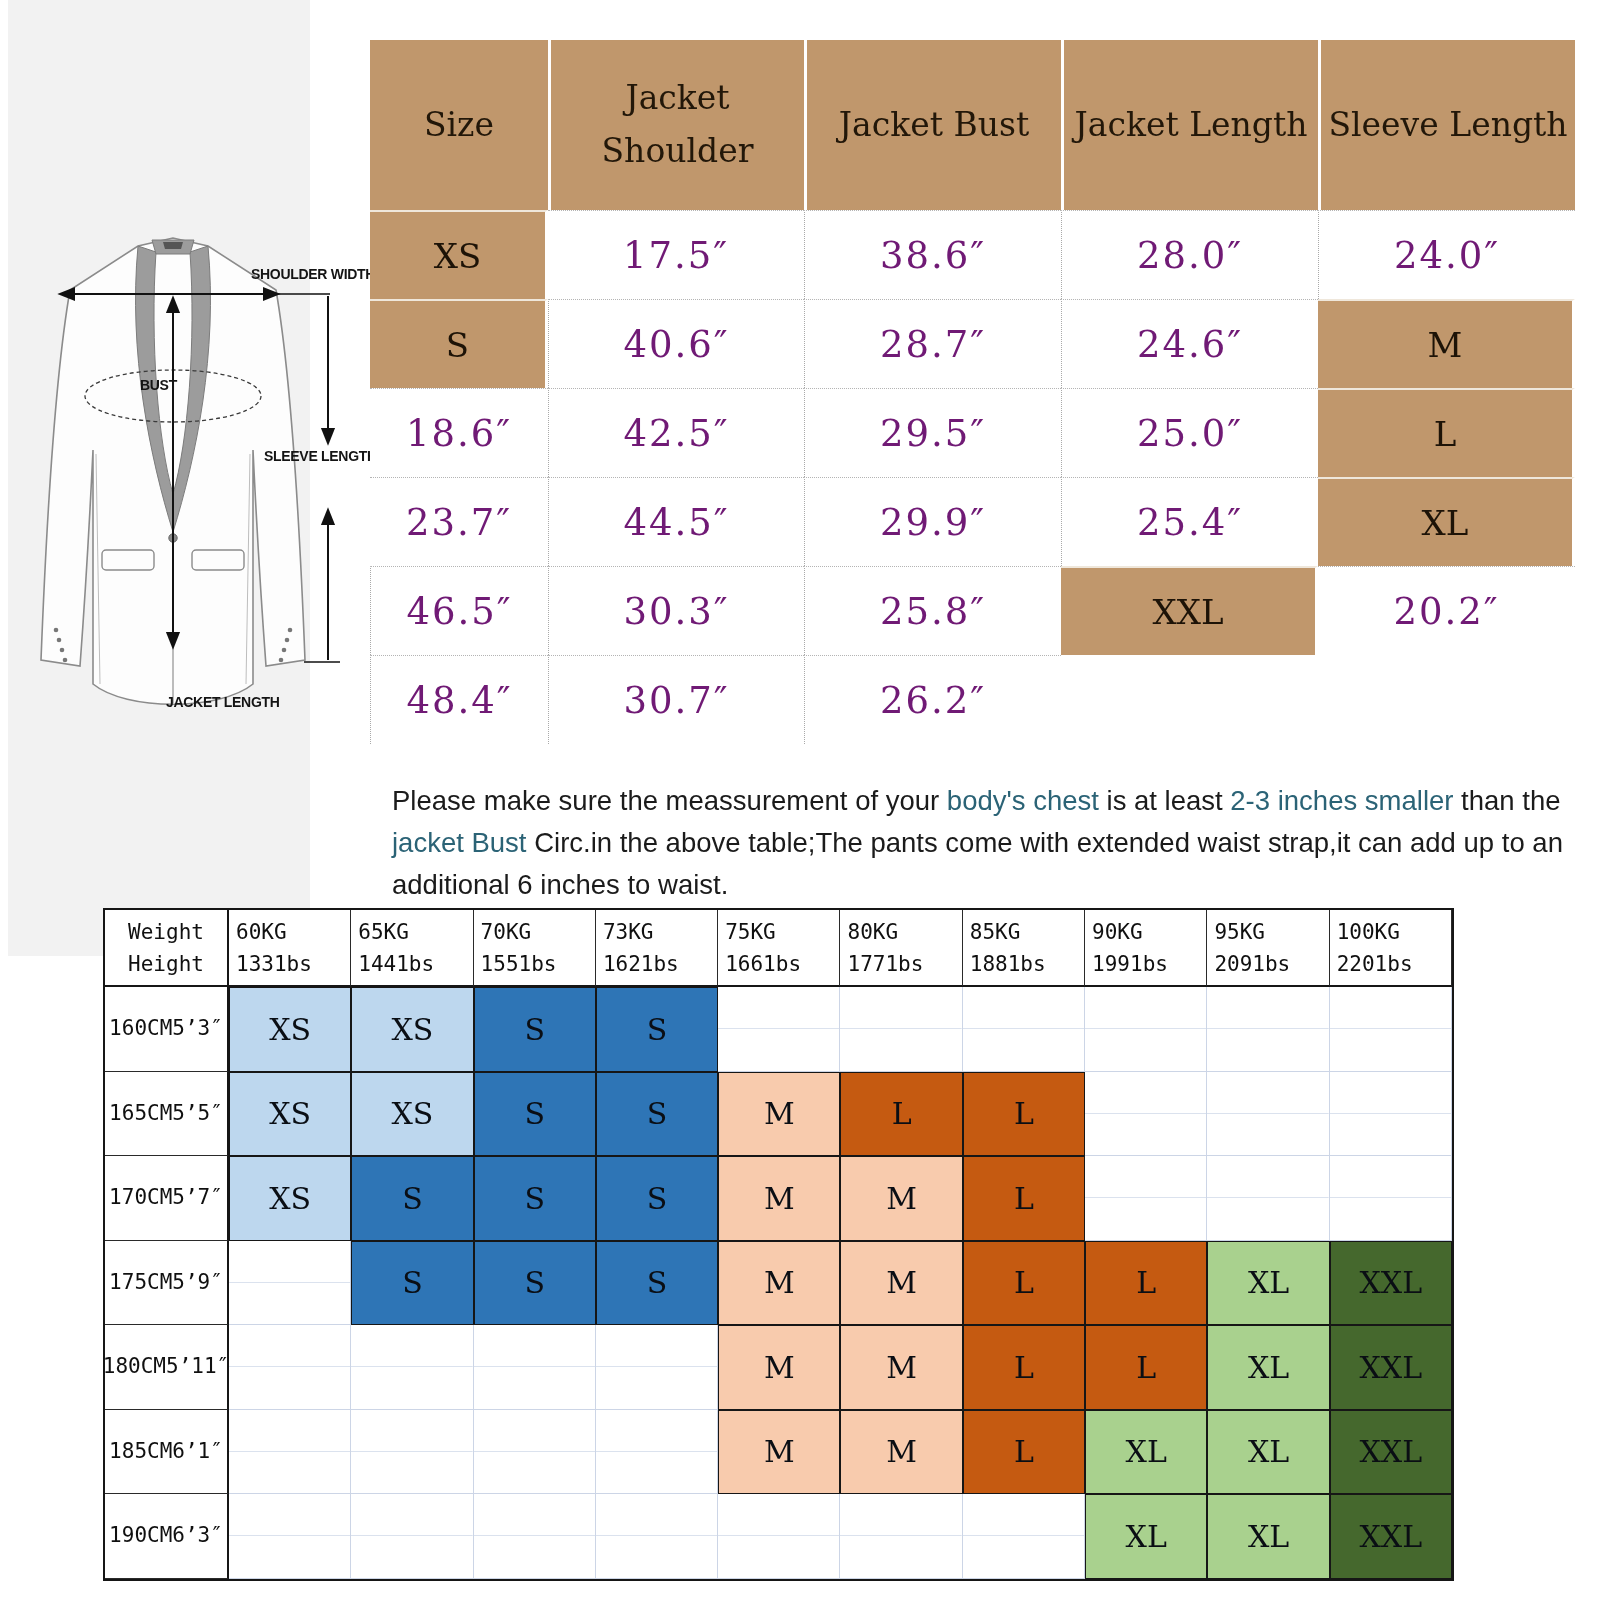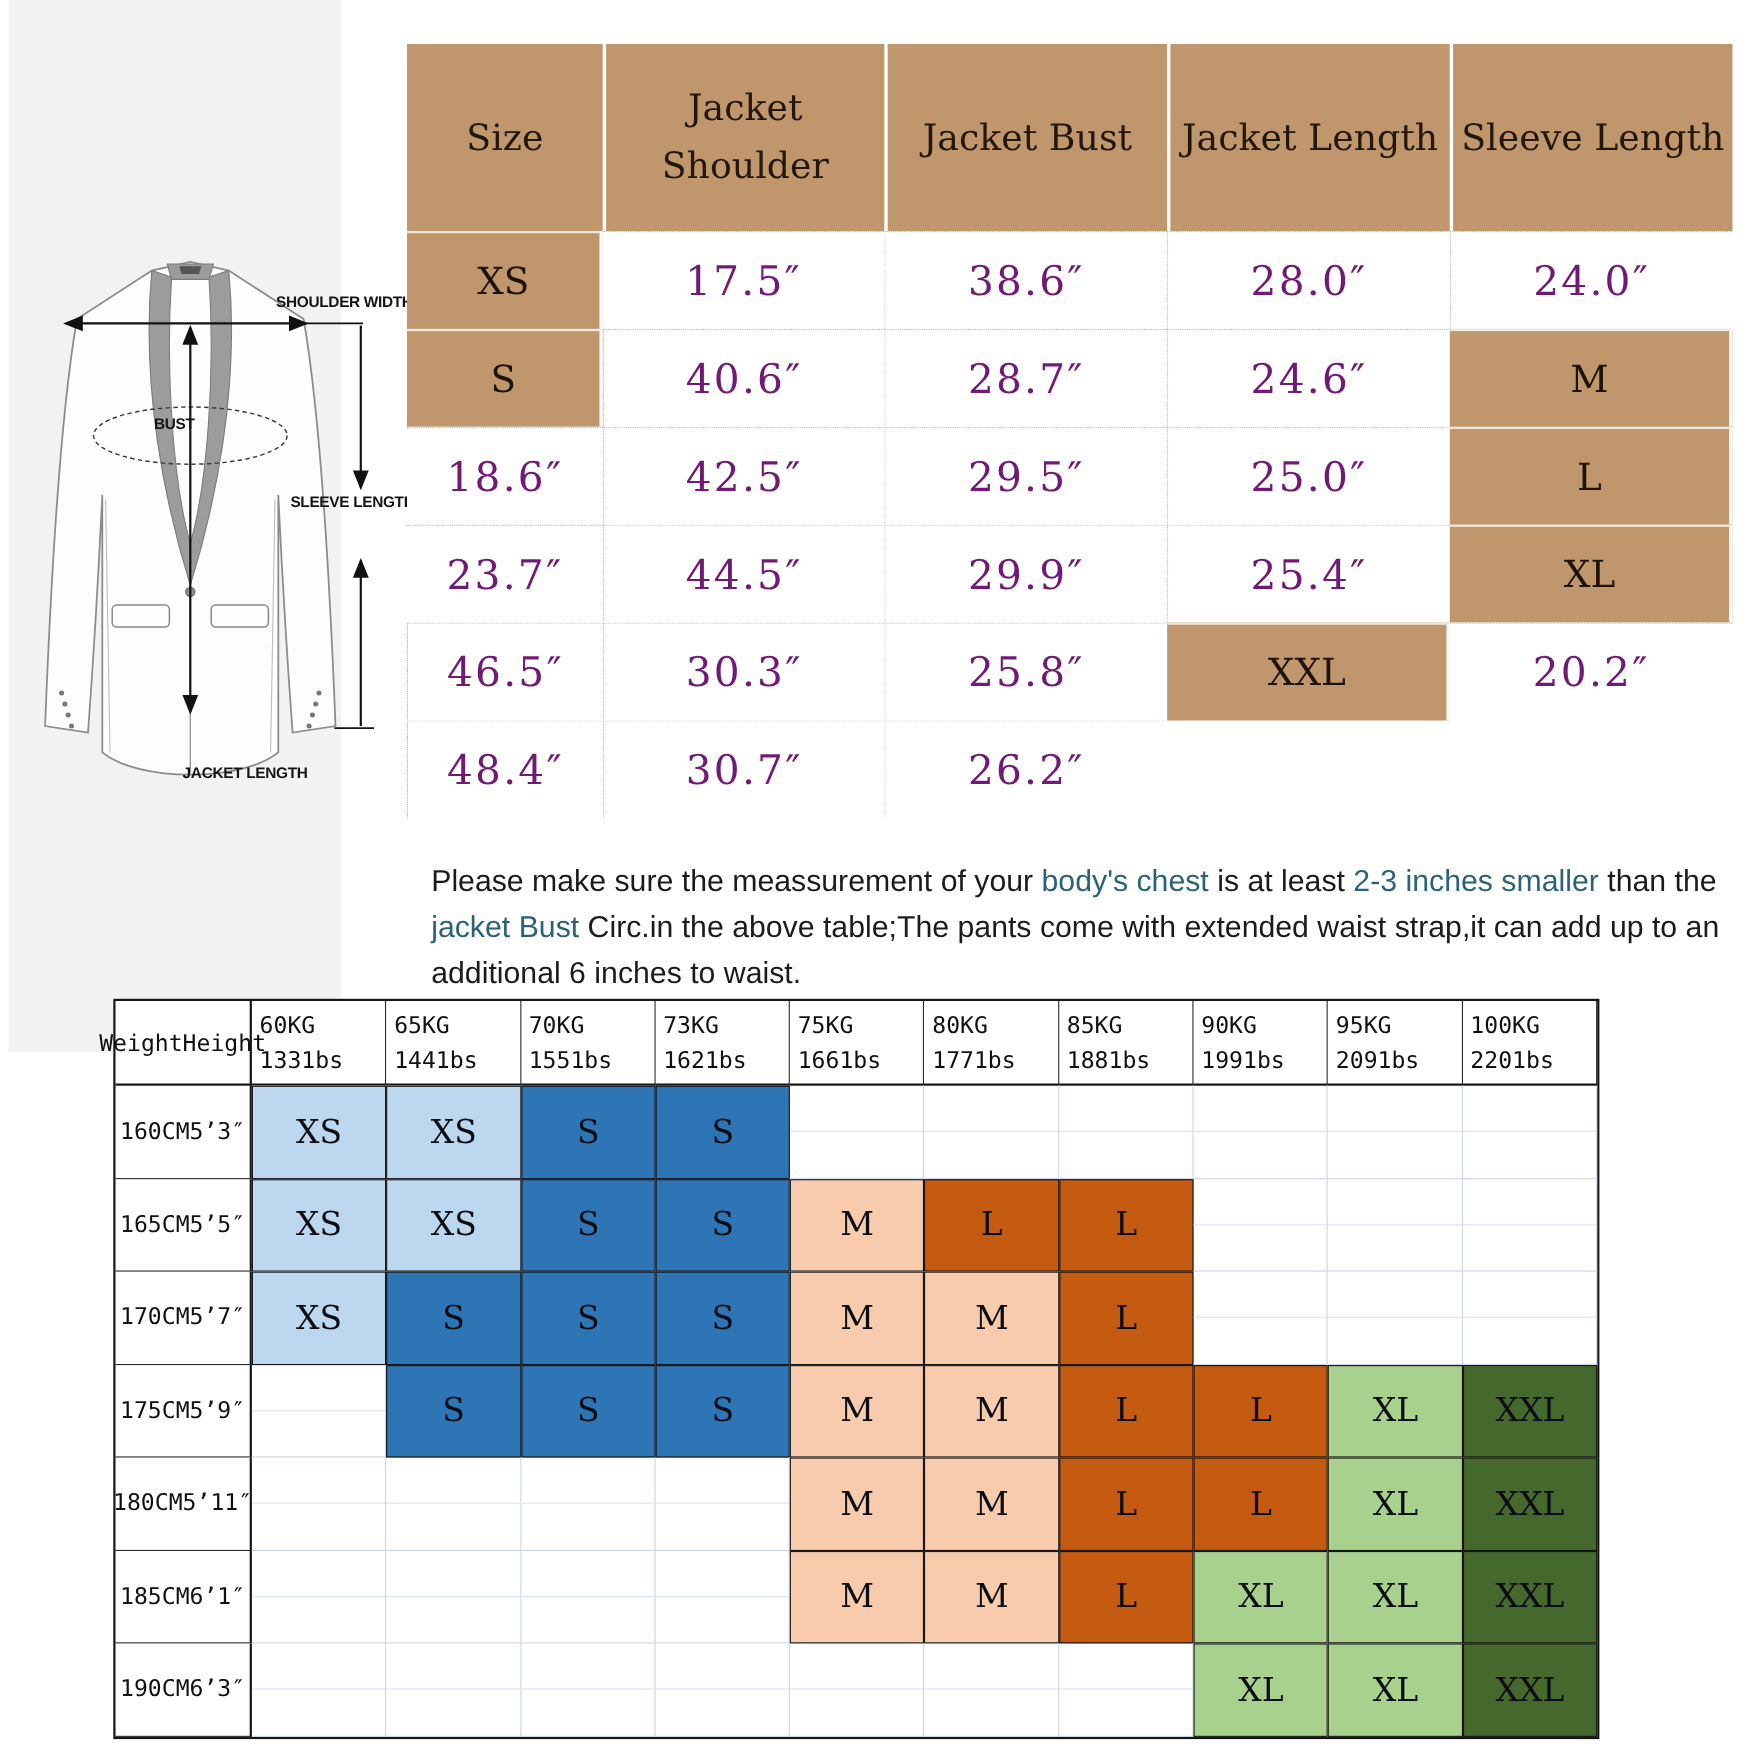--- a/index.html
+++ b/index.html
@@ -35,21 +35,21 @@
   
   .note{position:absolute;left:376px;top:752px;width:1180px;
         font-family:"Liberation Sans",sans-serif;font-size:27.5px;line-height:42px;color:#1b1b1b;margin-left:16px;}
   .note .teal{color:#2b6376;}
 
   
   .fit-table{position:absolute;left:103px;top:908px;
              display:grid;grid-template-columns:124px repeat(10,122.3px);
              grid-template-rows:77px repeat(7,84.5px);
              border:2px solid #161616;background:#ffffff;}
-  .ft-corner{display:flex;flex-direction:row;justify-content:center;align-items:center;
+  .ft-corner{display:flex;flex-direction:column;justify-content:center;align-items:center;
              font-family:"DejaVu Sans Mono",monospace;font-size:21px;line-height:32px;color:#101010;
              border-right:2px solid #161616;border-bottom:2px solid #161616;}
   .ft-head{display:flex;flex-direction:column;justify-content:center;
            font-family:"DejaVu Sans Mono",monospace;font-size:21px;line-height:32px;color:#101010;
            padding-left:7px;border-right:1px solid #2a2a2a;border-bottom:2px solid #161616;}
   .ft-height{display:flex;flex-direction:row;justify-content:center;align-items:center;
              font-family:"DejaVu Sans Mono",monospace;font-size:21px;line-height:31px;color:#101010;
              border-right:2px solid #161616;border-bottom:1px solid #2a2a2a;}
   .fit-cell{display:flex;align-items:center;justify-content:center;}
   .fit-cell.filled{font-family:"DejaVu Serif",serif;font-size:30px;color:#0a0e14;

